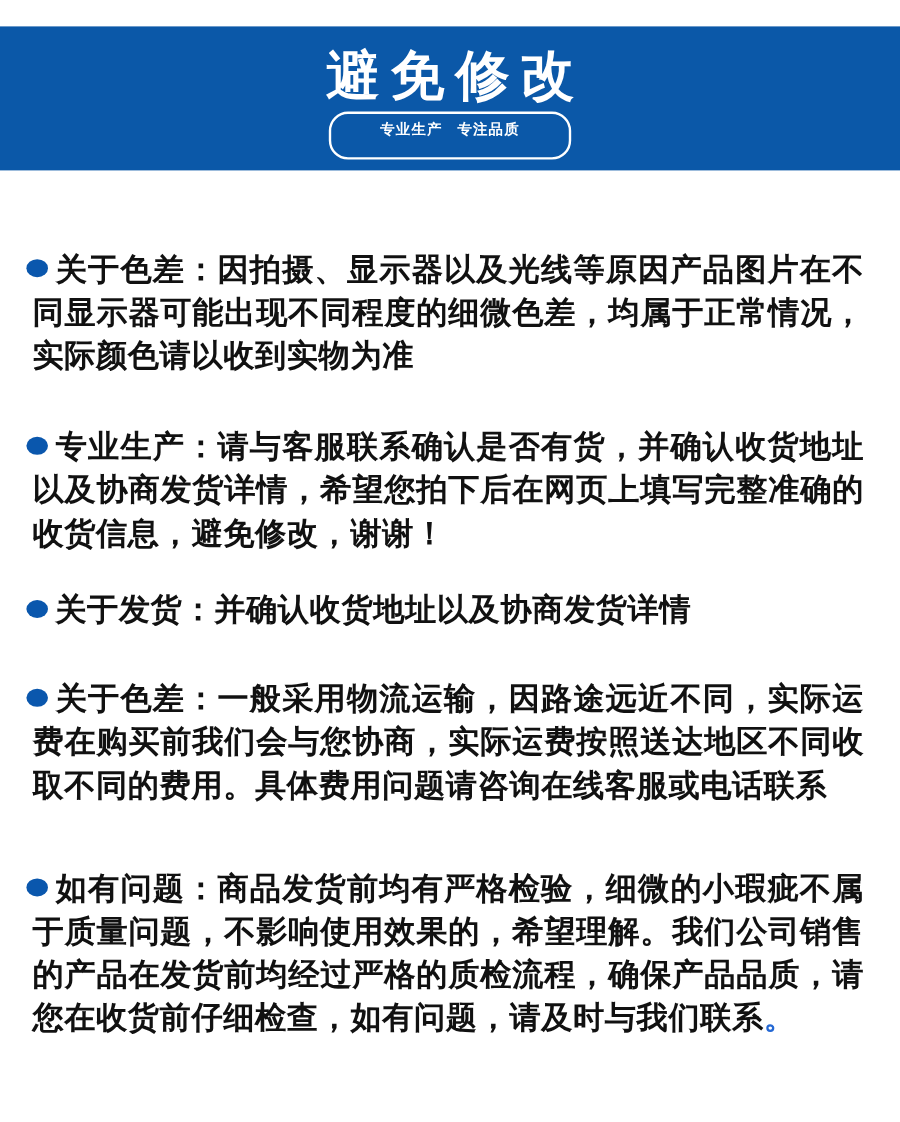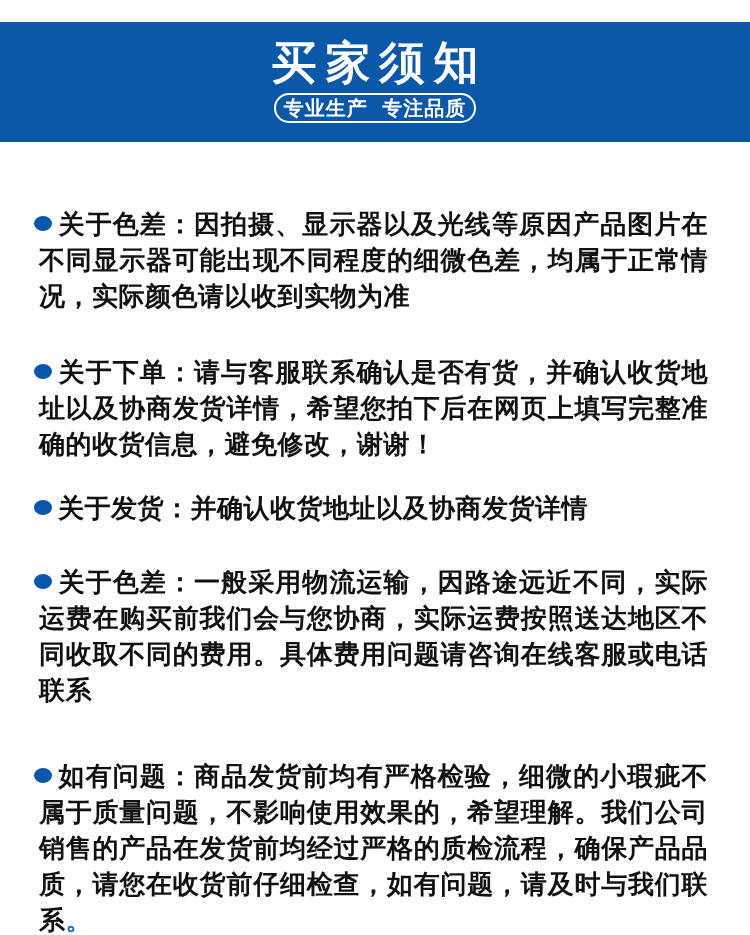--- a/index.html
+++ b/index.html
@@ -26,39 +26,39 @@
     line-height: 50px;
     color: #ffffff;
     font-size: 45px;
     font-weight: bold;
     letter-spacing: 9px;
     text-indent: 9px; 
   }
   .tagline-pill {
     box-sizing: border-box;
     width: 202px;
-    height: 30px;
+    height: 40px;
     margin: 5px auto 0 auto;
     border: 2px solid #ffffff;
     border-radius: 16px;
     color: #ffffff;
-    font-size: 20px;
+    font-size: 12px;
     font-weight: bold;
     line-height: 26px;
     letter-spacing: 1px;
     word-spacing: 8px;
     text-align: center;
   }
 
   
   .content {
     padding: 0 30px 0 27px;
   }
   .notice {
-    margin: 12px;
+    margin: 0;
     color: #111111;
     font-size: 26px;
     line-height: 36px;
     font-weight: bold;
     text-align: justify;
     letter-spacing: 0.5px;
   }
   .n1 { margin-top: 64px; }
   .n2 { margin-top: 40px; }
   .n3 { margin-top: 28px; }
@@ -75,31 +75,31 @@
     vertical-align: 2px;
   }
   .blue-period { color: #2468d4; }
 </style>
 </head>
 <body>
 
 <div class="page">
 
   <header class="banner">
-    <h1 class="banner-title">买家须知</h1>
+    <h1 class="banner-title">避免修改</h1>
     <div class="tagline-pill">
       <span>专业生产 专注品质</span>
     </div>
   </header>
 
   <main class="content">
 
     <p class="notice n1"><span class="bullet"></span><span>关于色差：</span><span>因拍摄、显示器以及光线等原因产品图片在不同显示器可能出现不同程度的细微色差，均属于正常情况，实际颜色请以收到实物为准</span><span class="blue-period"></span></p>
 
-    <p class="notice n2"><span class="bullet"></span><span>关于下单：</span><span>请与客服联系确认是否有货，并确认收货地址以及协商发货详情，希望您拍下后在网页上填写完整准确的收货信息，避免修改，谢谢！</span><span class="blue-period"></span></p>
+    <p class="notice n2"><span class="bullet"></span><span>专业生产：</span><span>请与客服联系确认是否有货，并确认收货地址以及协商发货详情，希望您拍下后在网页上填写完整准确的收货信息，避免修改，谢谢！</span><span class="blue-period"></span></p>
 
     <p class="notice n3"><span class="bullet"></span><span>关于发货：</span><span>并确认收货地址以及协商发货详情</span><span class="blue-period"></span></p>
 
     <p class="notice n4"><span class="bullet"></span><span>关于色差：</span><span>一般采用物流运输，因路途远近不同，实际运费在购买前我们会与您协商，实际运费按照送达地区不同收取不同的费用。具体费用问题请咨询在线客服或电话联系</span><span class="blue-period"></span></p>
 
     <p class="notice n5"><span class="bullet"></span><span>如有问题：</span><span>商品发货前均有严格检验，细微的小瑕疵不属于质量问题，不影响使用效果的，希望理解。我们公司销售的产品在发货前均经过严格的质检流程，确保产品品质，请您在收货前仔细检查，如有问题，请及时与我们联系</span><span class="blue-period">。</span></p>
 
   </main>
 
 </div>

